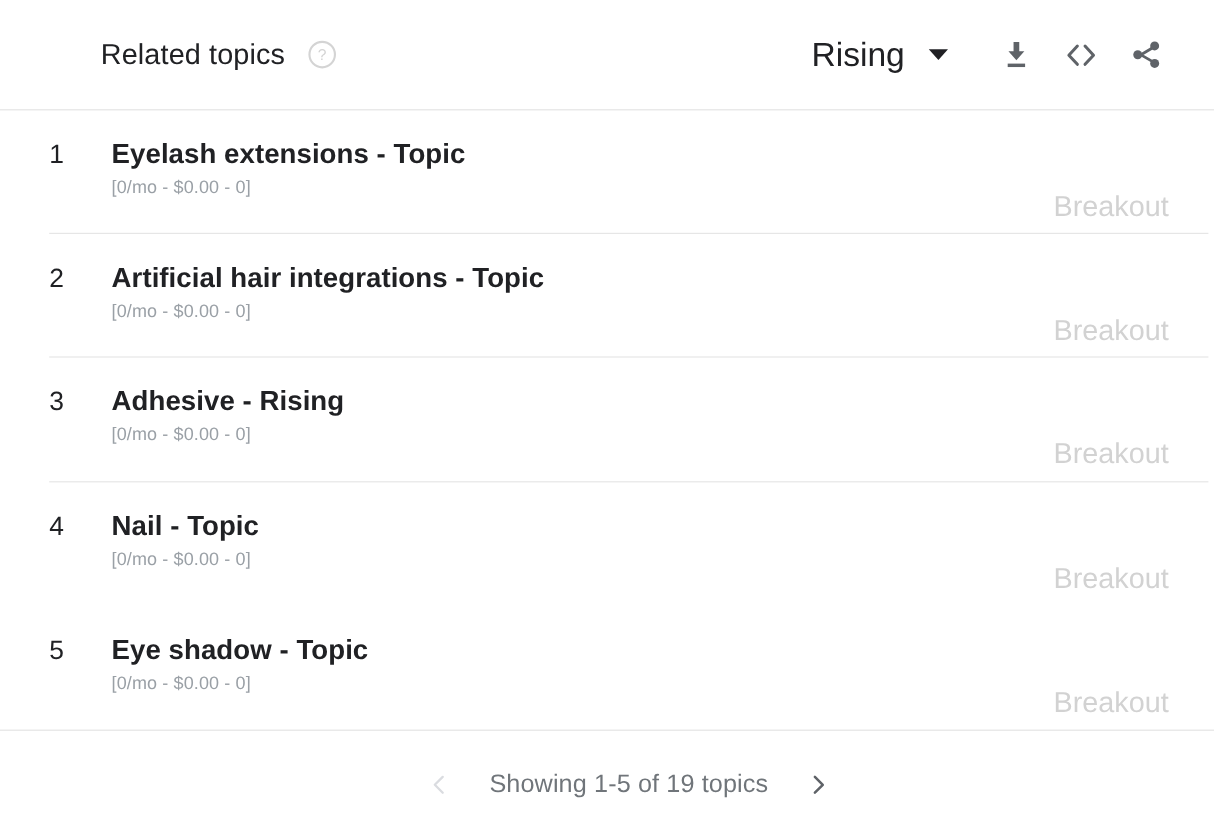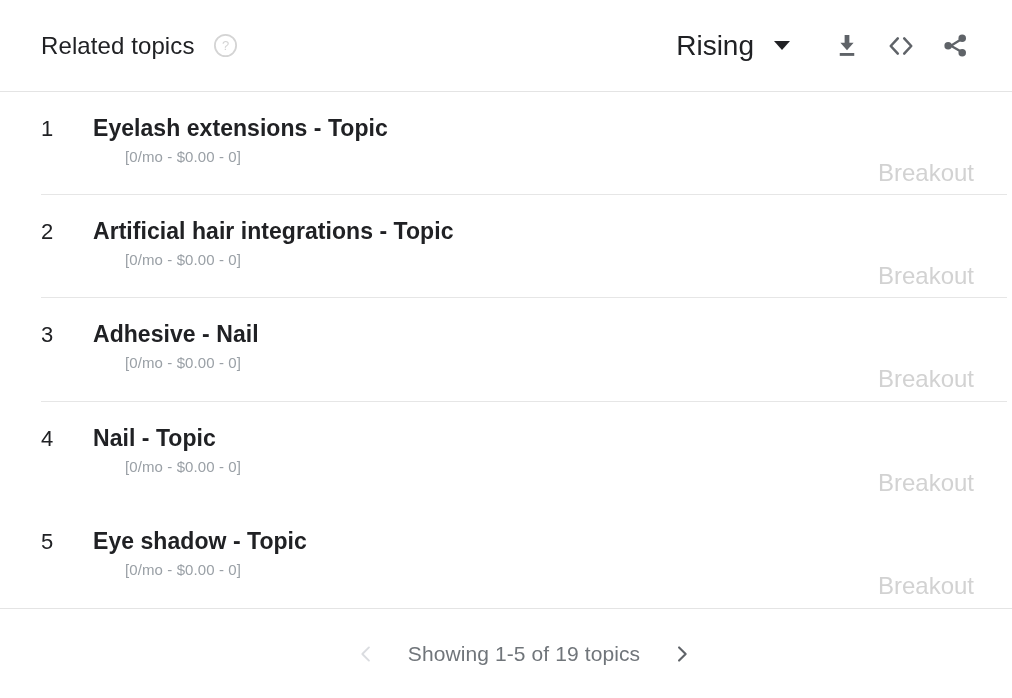--- a/index.html
+++ b/index.html
@@ -42,20 +42,21 @@
     gap: 18px;
   }
 
   .header-title {
     font-size: 24px;
     line-height: 28px;
     font-weight: 400;
     color: #202124;
     letter-spacing: 0.1px;
     white-space: nowrap;
+    margin-left: 43px;
   }
 
   .help-icon {
     width: 25px;
     height: 25px;
     display: inline-flex;
     align-items: center;
     justify-content: center;
     cursor: pointer;
   }
@@ -160,21 +161,20 @@
     overflow: hidden;
     text-overflow: ellipsis;
   }
 
   .row-subtitle {
     font-size: 15px;
     line-height: 20px;
     color: #9aa0a6;
     font-weight: 400;
     letter-spacing: 0.1px;
-    margin-left: 32px;
   }
 
   .row-value {
     flex: 0 0 auto;
     font-size: 24px;
     line-height: 30px;
     color: #d2d2d2;
     font-weight: 400;
     text-align: right;
     padding-top: 6px;
@@ -287,21 +287,21 @@
       <div class="row-body">
         <div class="row-title">Artificial hair integrations - Topic</div>
         <div class="row-subtitle">[0/mo - $0.00 - 0]</div>
       </div>
       <div class="row-value">Breakout</div>
     </div>
 
     <div class="row with-divider">
       <div class="row-rank">3</div>
       <div class="row-body">
-        <div class="row-title">Adhesive - Nail</div>
+        <div class="row-title">Adhesive - Rising</div>
         <div class="row-subtitle">[0/mo - $0.00 - 0]</div>
       </div>
       <div class="row-value">Breakout</div>
     </div>
 
     <div class="row">
       <div class="row-rank">4</div>
       <div class="row-body">
         <div class="row-title">Nail - Topic</div>
         <div class="row-subtitle">[0/mo - $0.00 - 0]</div>

